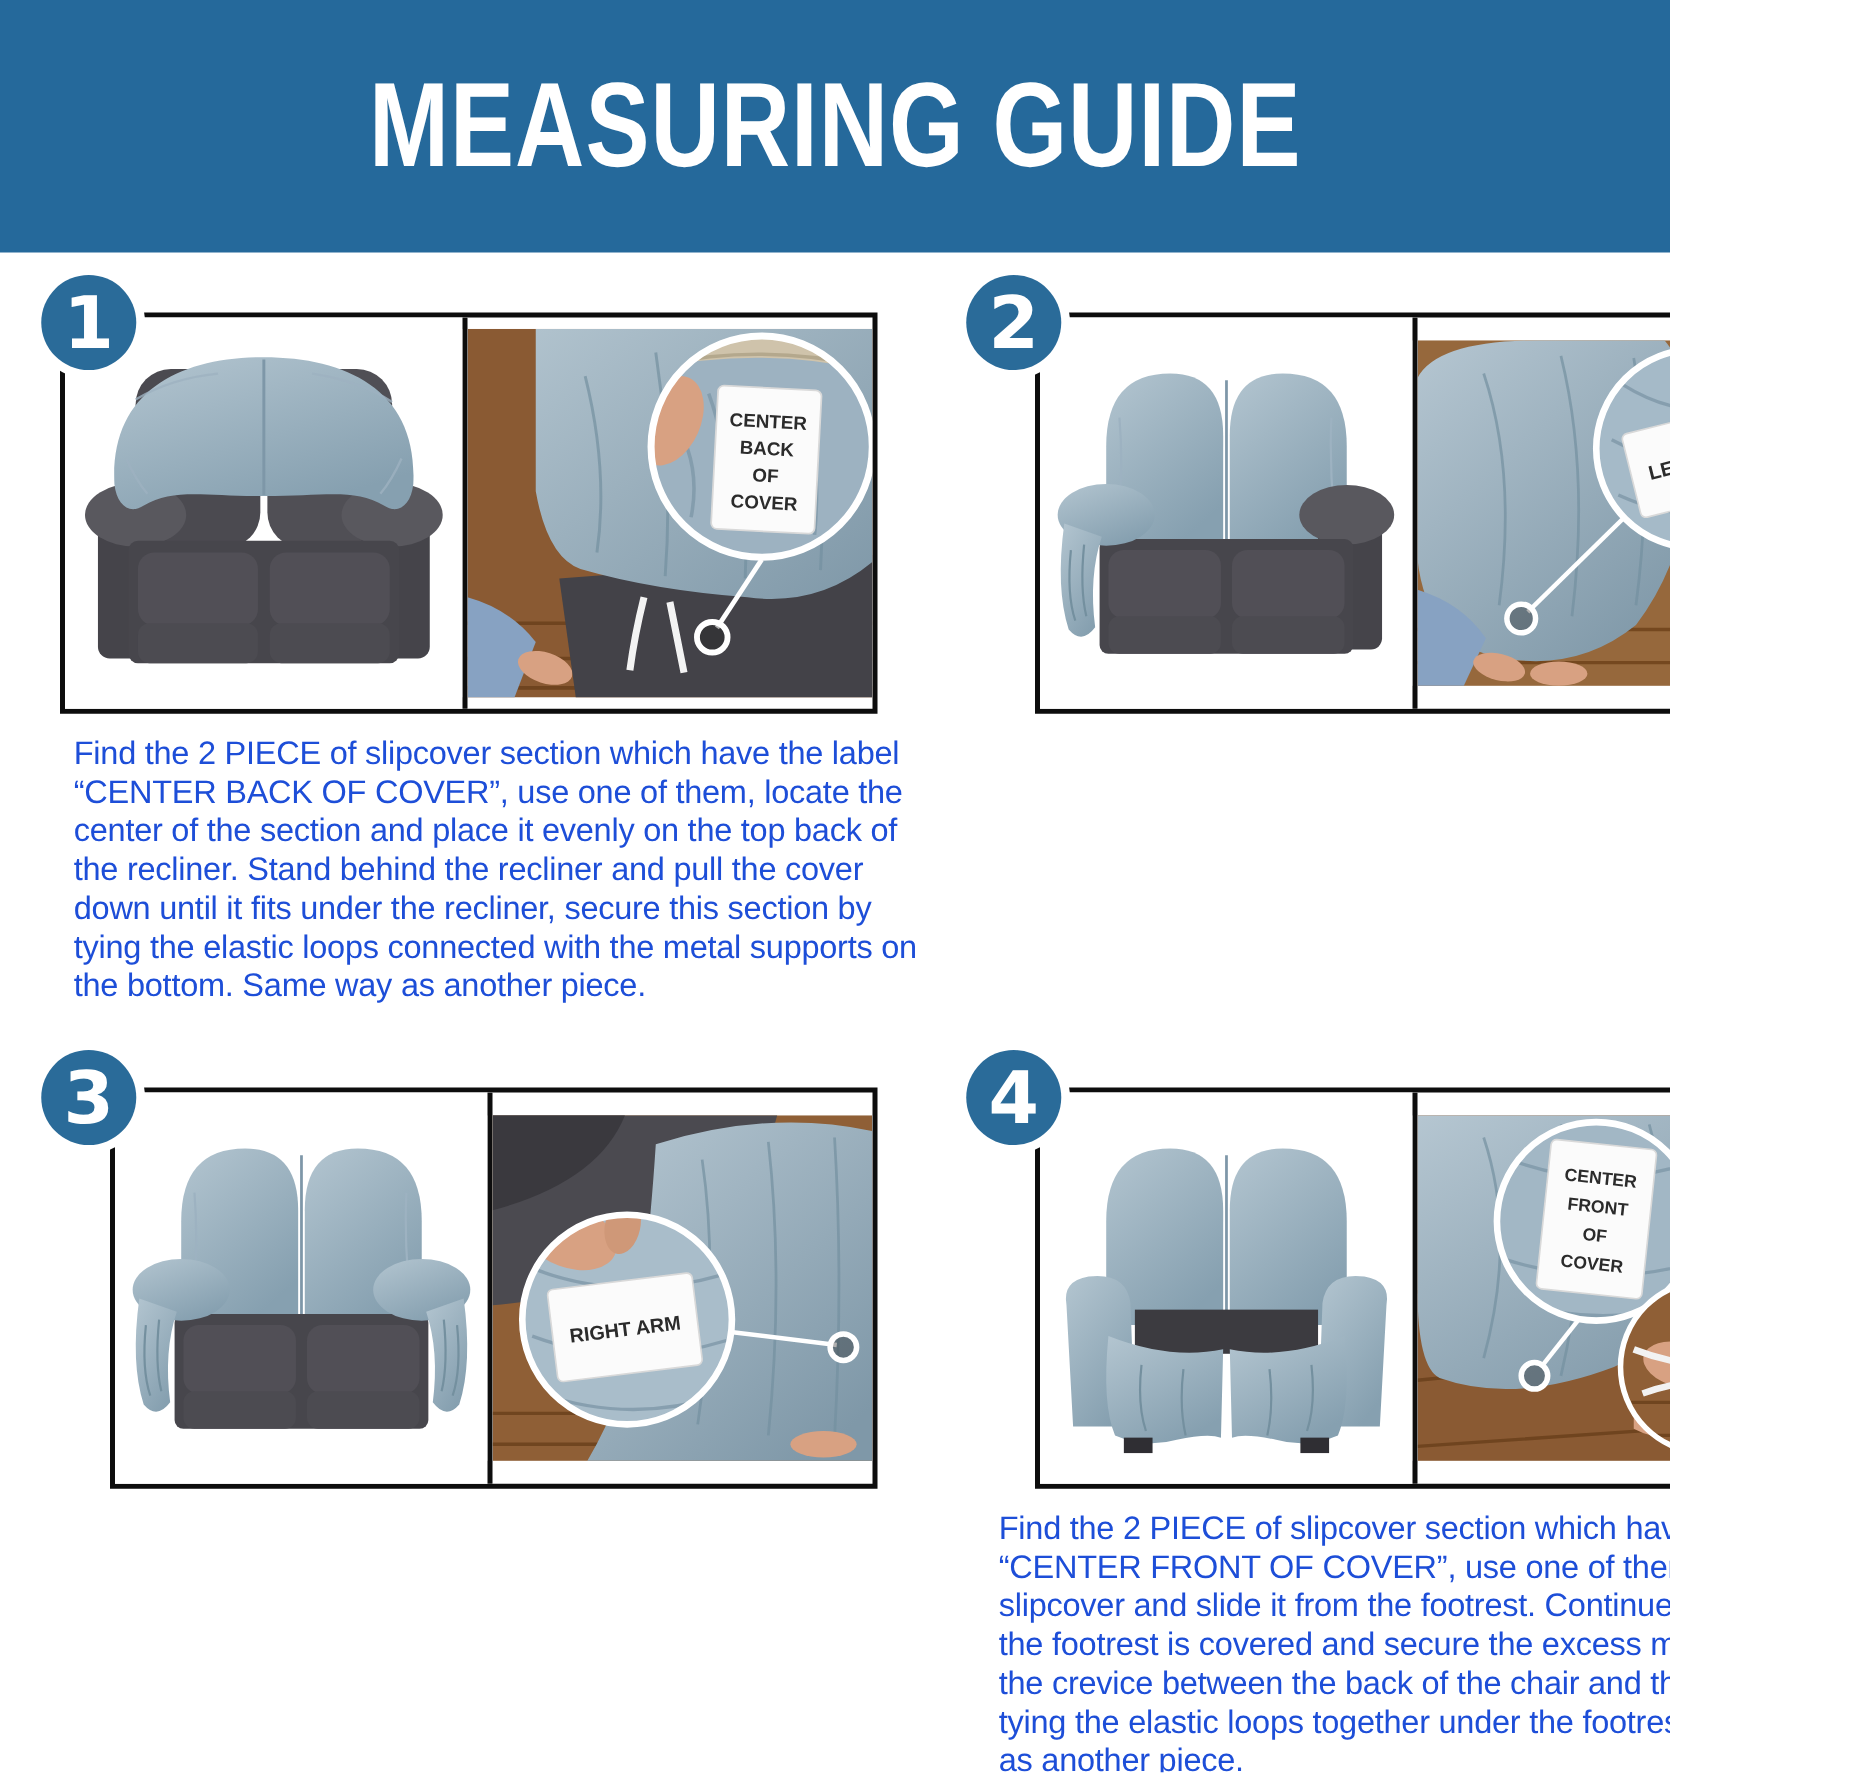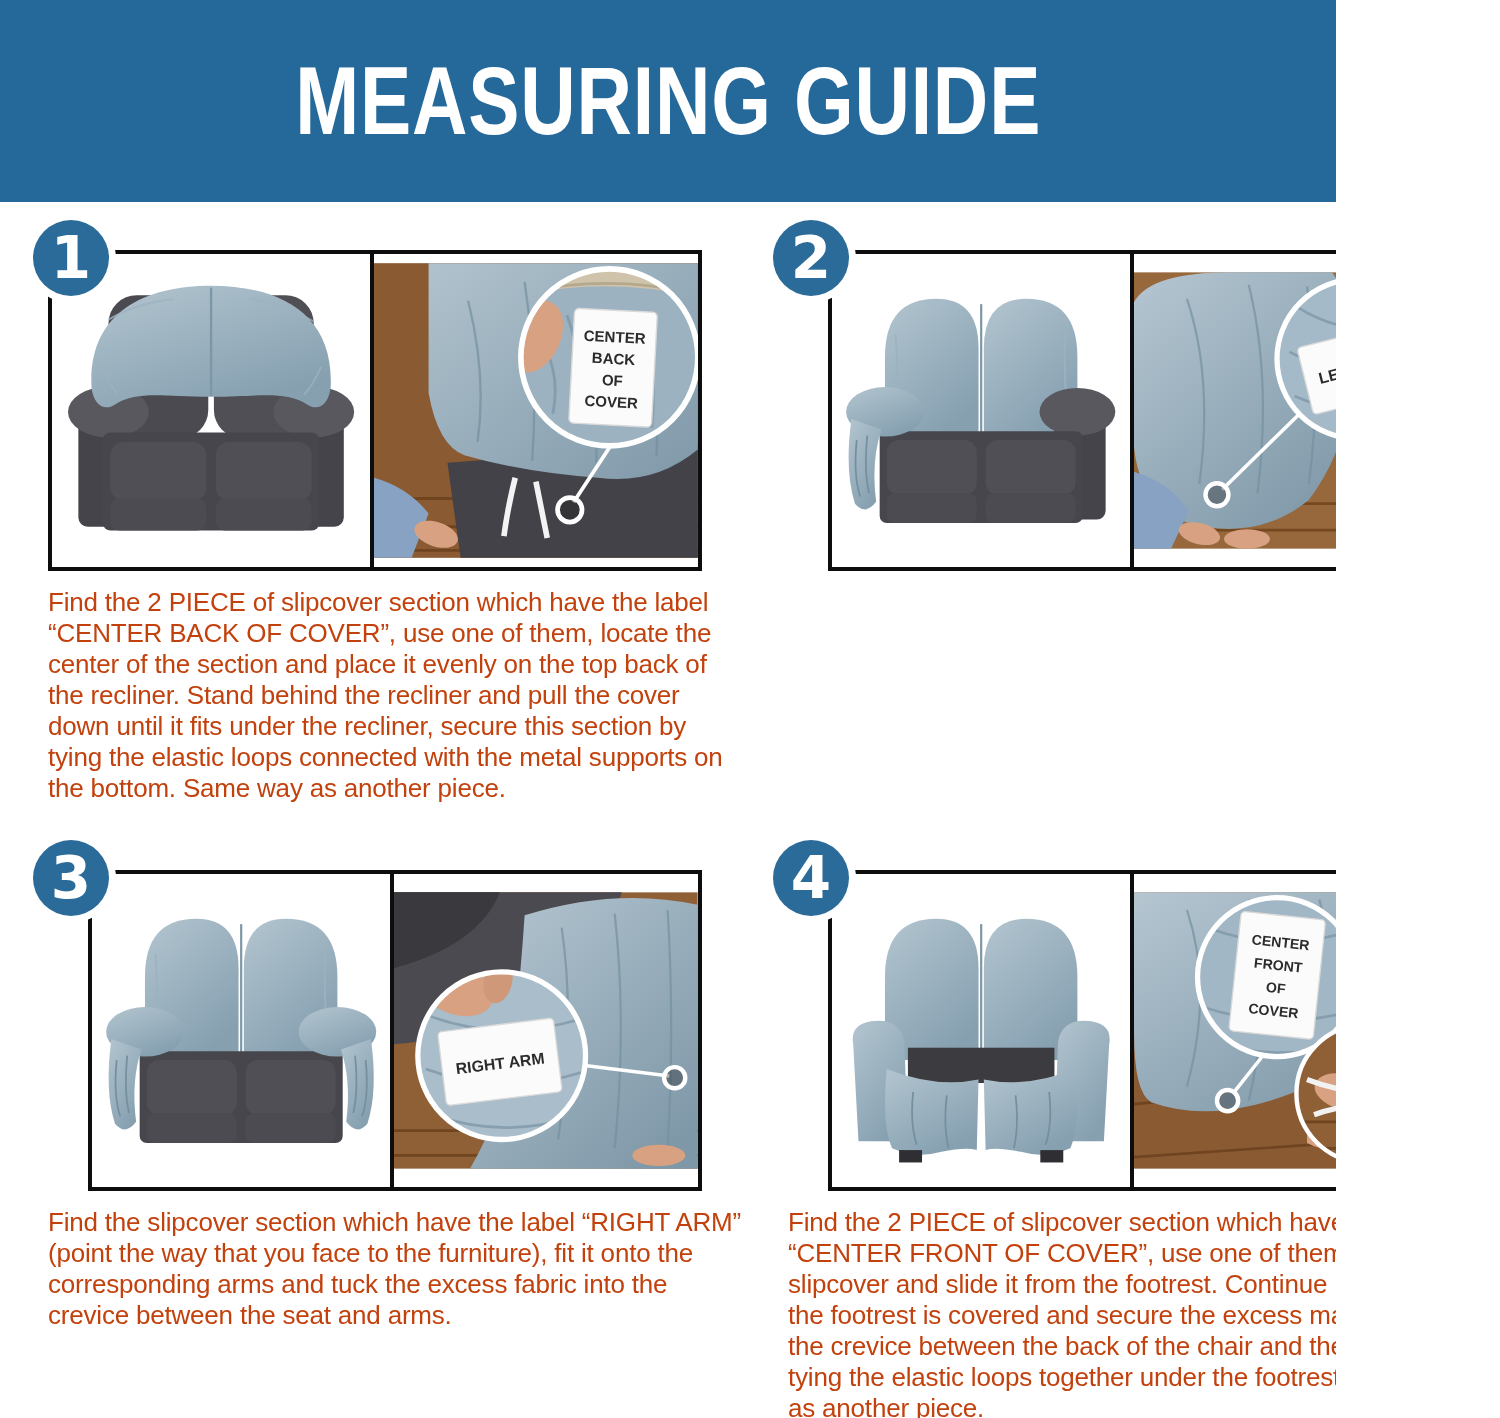--- a/index.html
+++ b/index.html
@@ -29,21 +29,21 @@
     font-family:"DejaVu Sans",sans-serif;font-weight:bold;font-size:58px;line-height:1;
   }
   .frame{
     margin-top:24px;height:313px;border:4px solid #0d0d0d;display:flex;background:#ffffff;
     position:relative;z-index:1;
   }
   .panel-left{width:338px;border-right:4px solid #0d0d0d;background:#ffffff;overflow:hidden;}
   .panel-right{width:344px;overflow:hidden;}
   .panel-left svg,.panel-right svg{display:block;width:100%;height:100%;}
   .desc{
-    margin:12px 0 0 0;width:694px;font-size:26px;line-height:31px;color:#c2410c;
+    margin:12px 0 0 11px;width:694px;font-size:26px;line-height:31px;color:#1d4ed8;
     letter-spacing:-0.2px;
   }
   .tag-text{font-family:"Liberation Sans",sans-serif;font-weight:bold;fill:#2b2b2b;}
 </style>
 </head>
 <body>
 
 <div class="page">
 
   <header class="banner">
@@ -279,21 +279,20 @@
               <ellipse cx="118" cy="100" rx="16" ry="26" fill="#cf9878" transform="rotate(12 118 100)"></ellipse>
               <g transform="rotate(-7 120 192)">
                 <rect x="54" y="150" width="132" height="84" rx="5" fill="#fbfbfb" stroke="#d9d9d9" stroke-width="1.5"></rect>
                 <text class="tag-text" x="120" y="200" font-size="18" text-anchor="middle">RIGHT ARM</text>
               </g>
             </g>
             <circle cx="122" cy="185" r="95" fill="none" stroke="#ffffff" stroke-width="6"></circle>
           </svg>
         </div>
       </figure>
-      <p class="desc">Find the slipcover section which have the label “RIGHT ARM” (point the way that you face to the furniture), fit it onto the corresponding arms and tuck the excess fabric into the crevice between the seat and arms.</p>
     </section>
 
     <section class="step">
       <div class="badge">
         <span>4</span>
       </div>
       <figure class="frame">
         <div class="panel-left">
           <svg viewBox="0 0 338 313">
             <defs>

